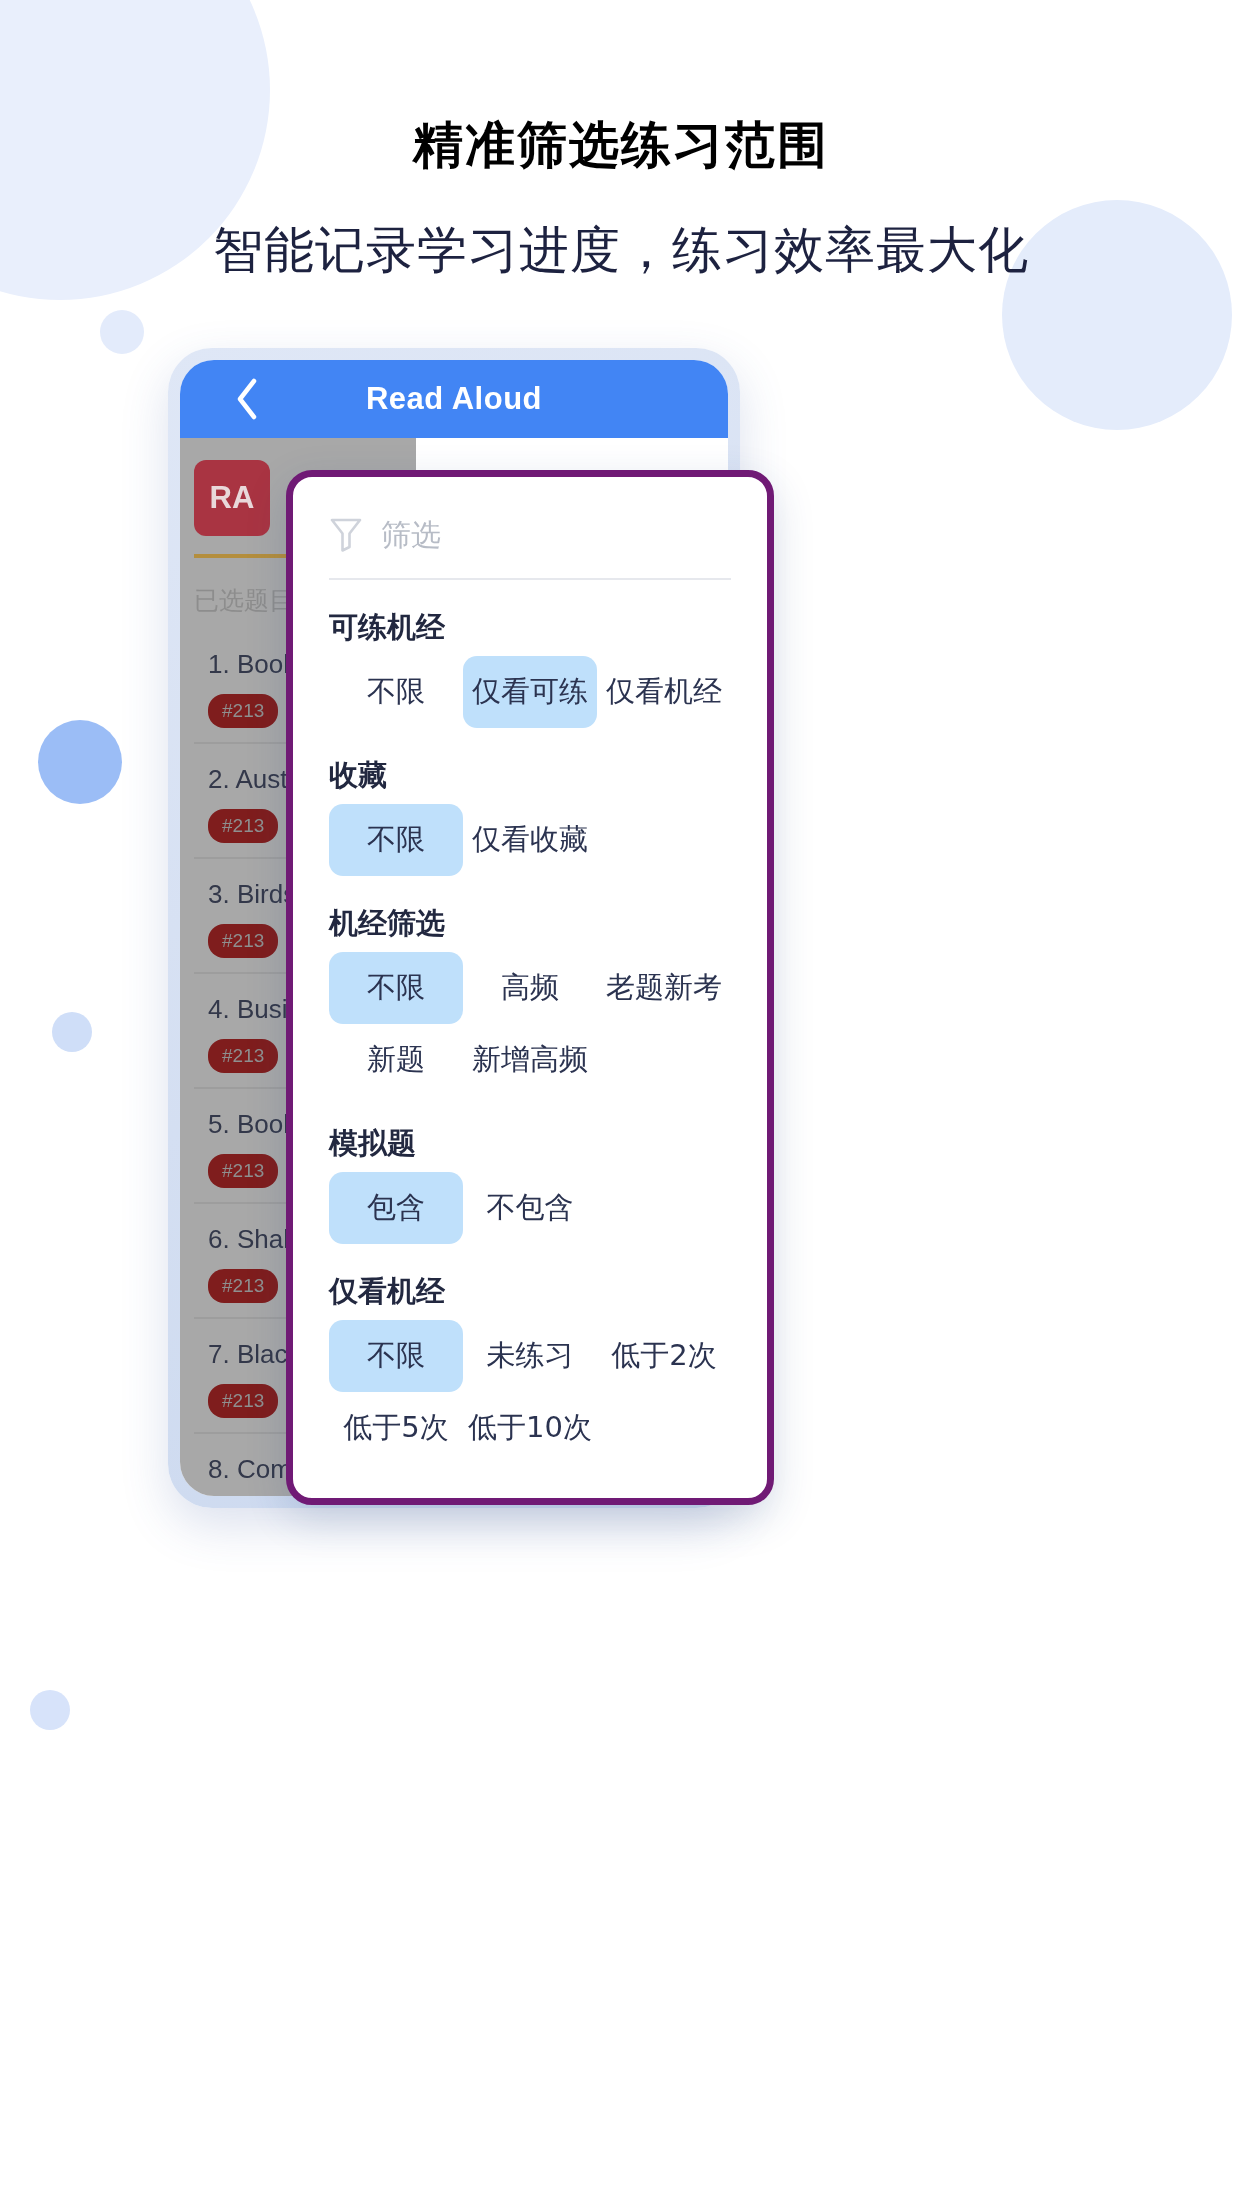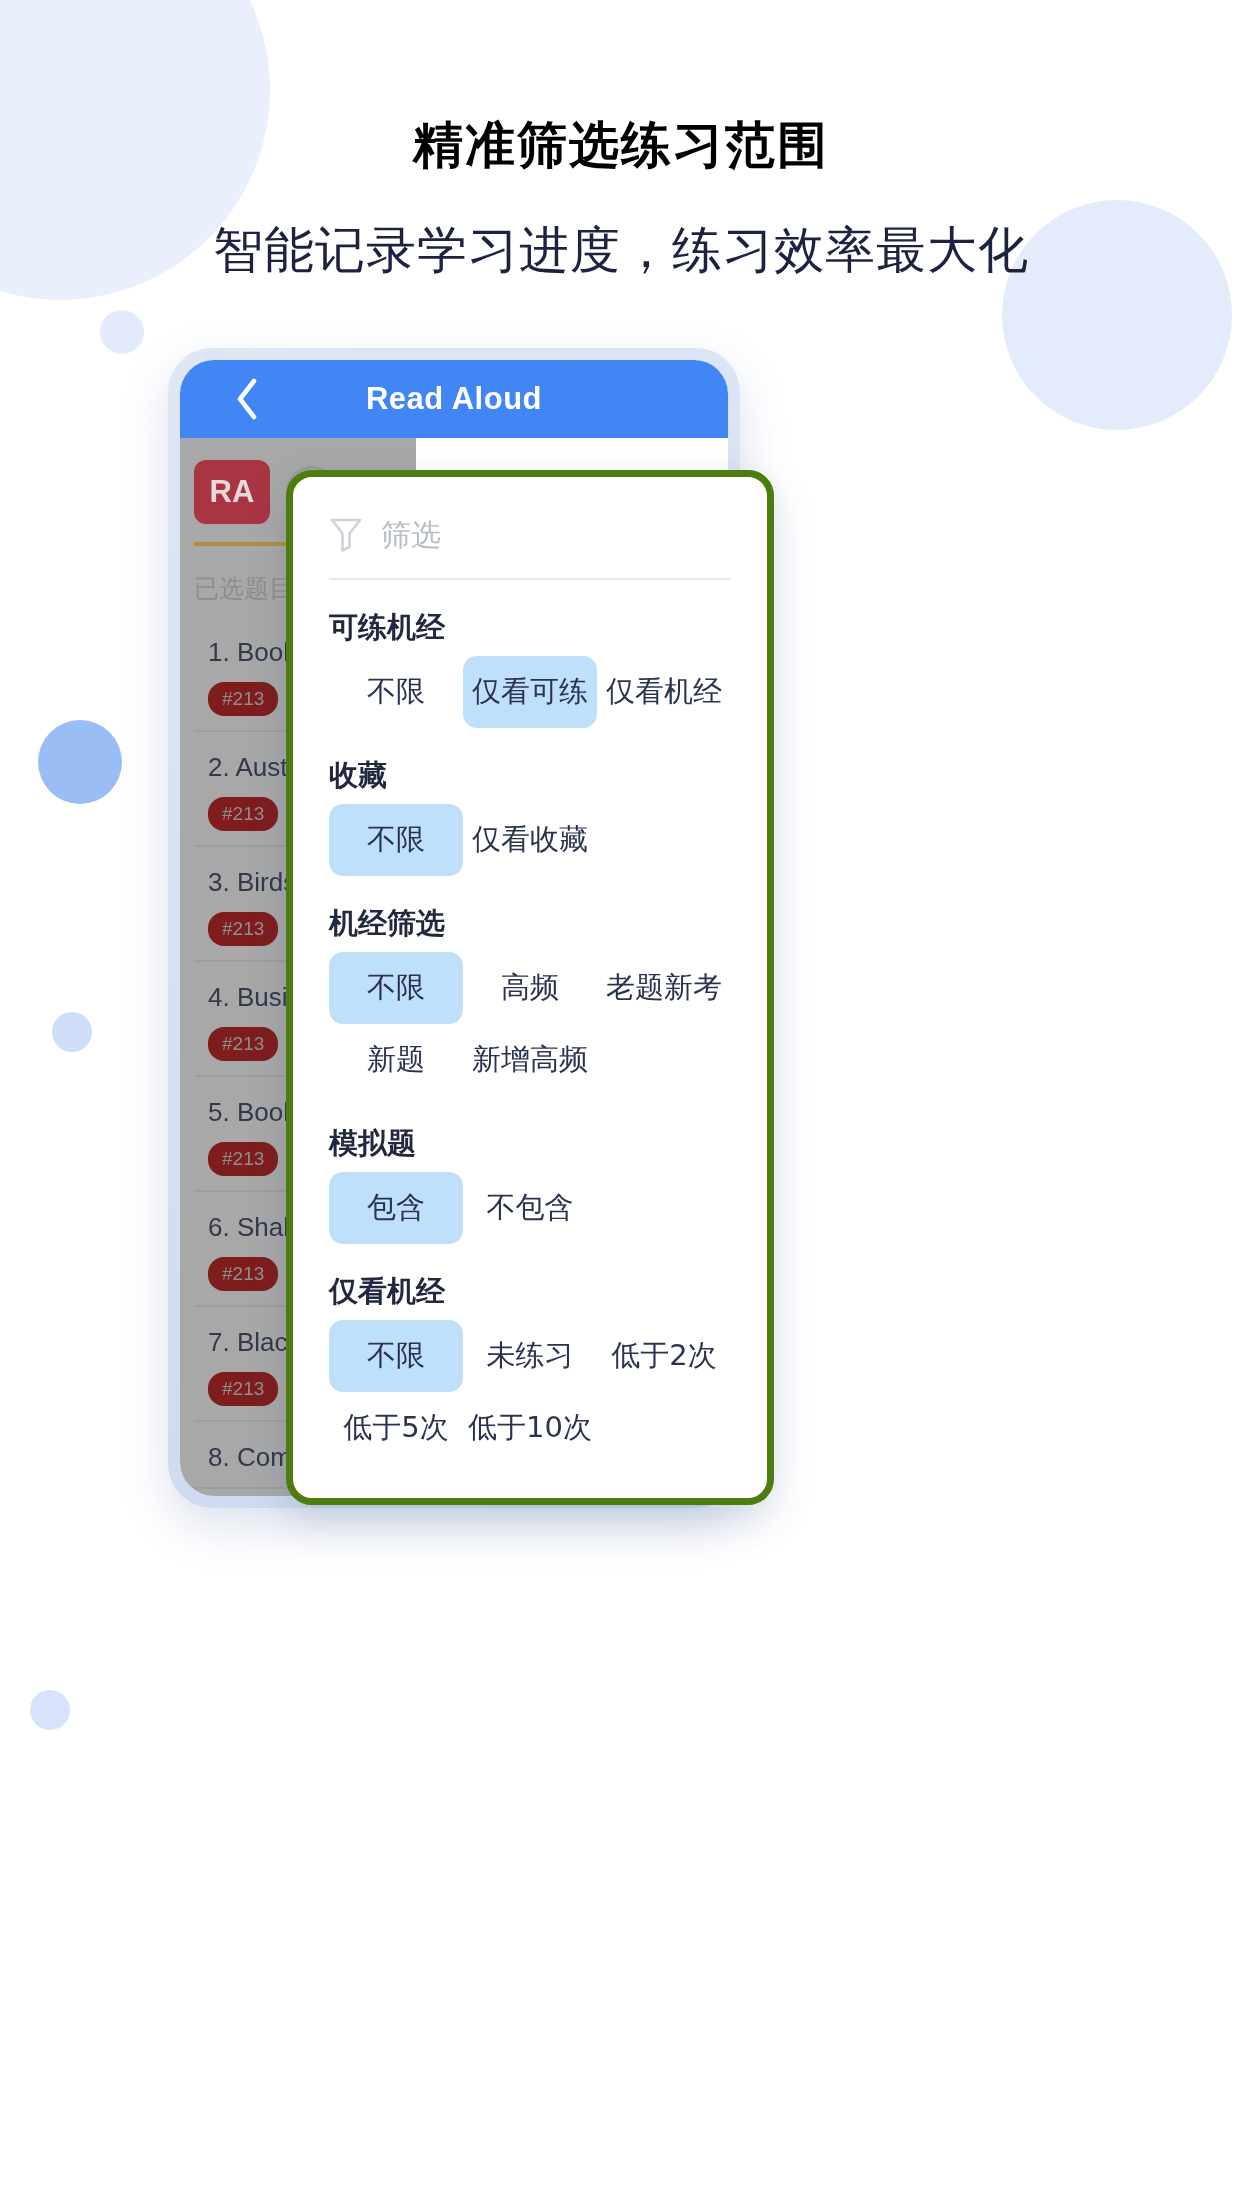--- a/index.html
+++ b/index.html
@@ -62,21 +62,21 @@
 
   
   .content-row { display: flex; height: calc(100% - 78px); }
   .list-col {
     width: 236px; flex: 0 0 236px; background: #a8a8a8;
     position: relative; overflow: hidden; color: #2f3340;
   }
   .list-pad { padding: 0 14px; }
   .ra-row { display: flex; align-items: center; gap: 16px; padding: 22px 14px 18px 14px; }
   .ra-badge {
-    width: 76px; height: 64px; border-radius: 12px; background: #a93442;
+    width: 76px; height: 76px; border-radius: 12px; background: #a93442;
     color: #e9d8da; font-size: 31px; font-weight: 700;
     display: flex; align-items: center; justify-content: center;
   }
   .ra-circle {
     width: 52px; height: 52px; border-radius: 50%;
     border: 3px solid #9a9a9a;
   }
   .gold-rule { height: 4px; background: #b68a2a; opacity: .85; margin: 0 14px; }
   .selected-line { padding: 26px 14px 12px 14px; font-size: 25px; color: #8d8d8d; white-space: nowrap; }
 
@@ -97,21 +97,21 @@
     background: #4285f4; color: #fff; border: none; border-radius: 44px;
     font-size: 28px; font-weight: 500; padding: 24px 0; width: 268px;
     font-family: "DejaVu Sans", "Liberation Sans", sans-serif;
   }
 
   
   .filter-modal {
     position: absolute; z-index: 6;
     left: 286px; top: 470px; width: 488px;
     background: #ffffff;
-    border: 7px solid #4d7c0f;
+    border: 7px solid #701a75;
     border-radius: 26px;
     padding: 30px 36px 34px 36px;
     box-shadow: 0 14px 40px rgba(40,70,130,.18);
   }
   .filter-head { display: flex; align-items: center; gap: 18px; padding: 8px 0 22px 0; }
   .funnel { flex: 0 0 auto; }
   .filter-head-label { font-size: 30px; color: #b7bcc6; font-family:"DejaVu Sans","Liberation Sans",sans-serif; }
   .head-rule { height: 2px; background: #e6e8ed; margin-bottom: 10px; }
 
   .group { margin-top: 28px; }

